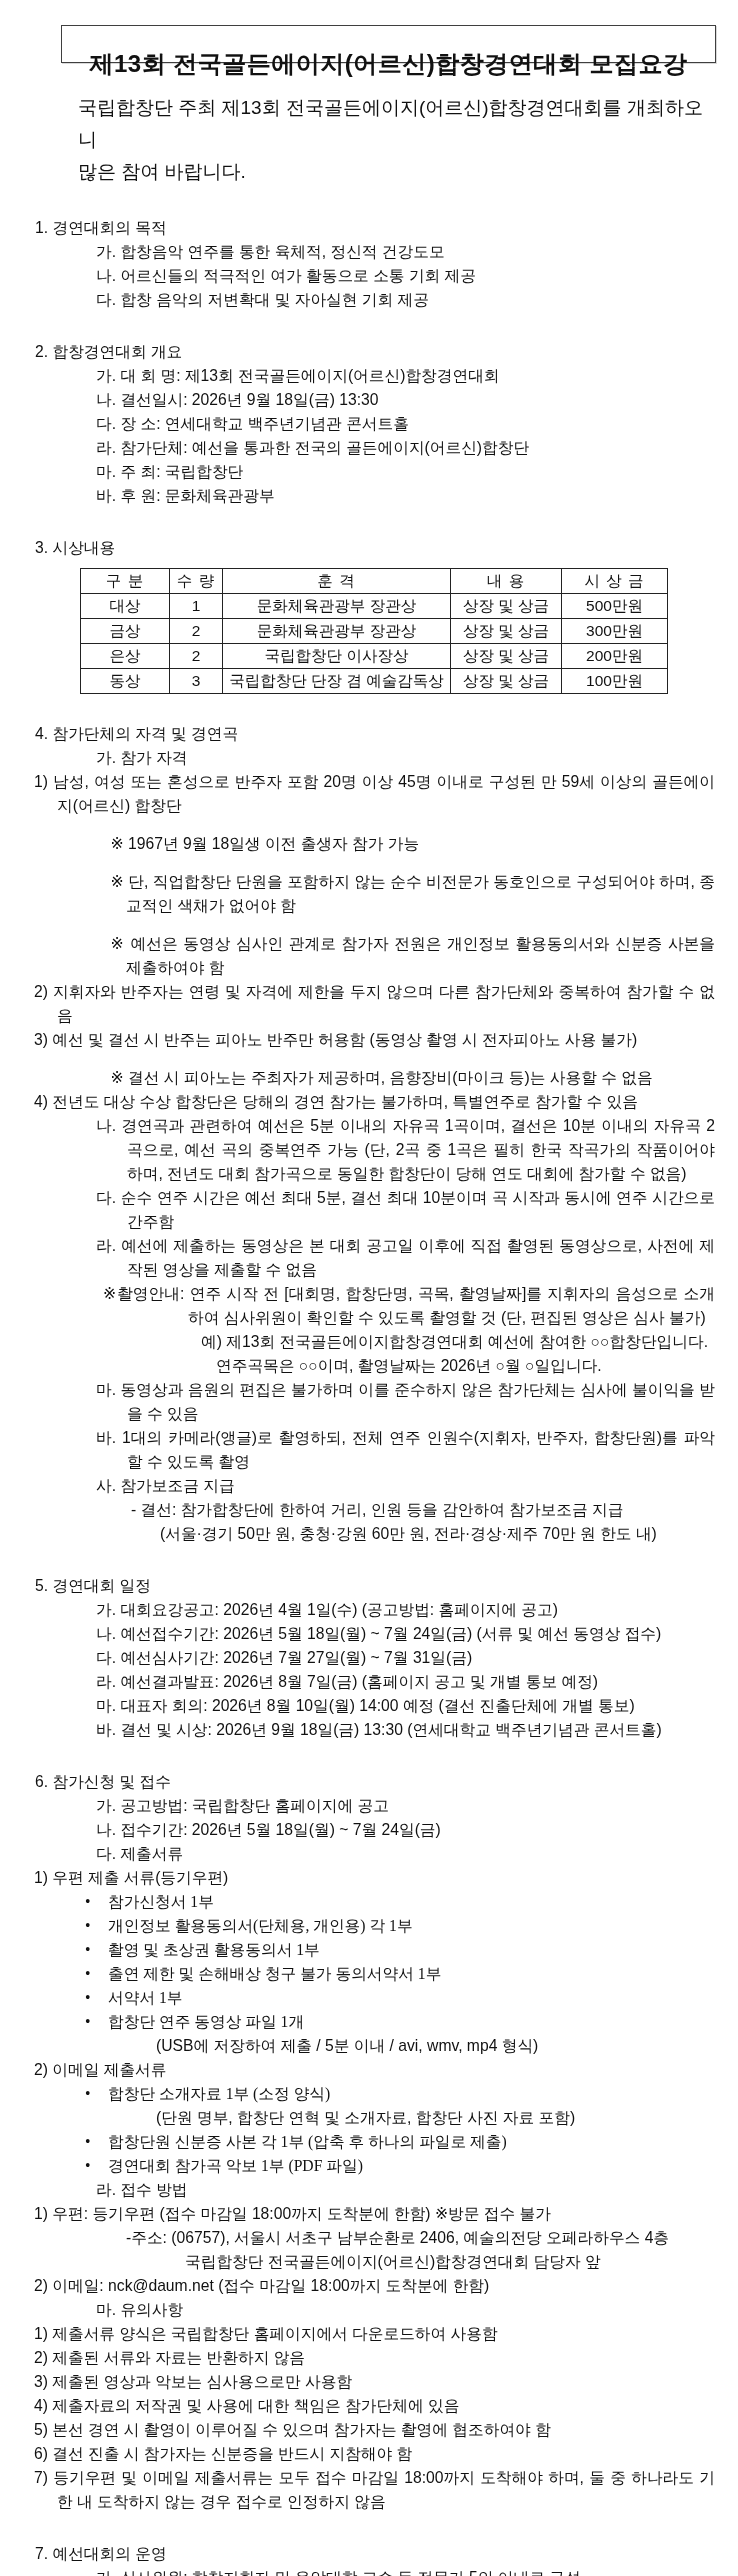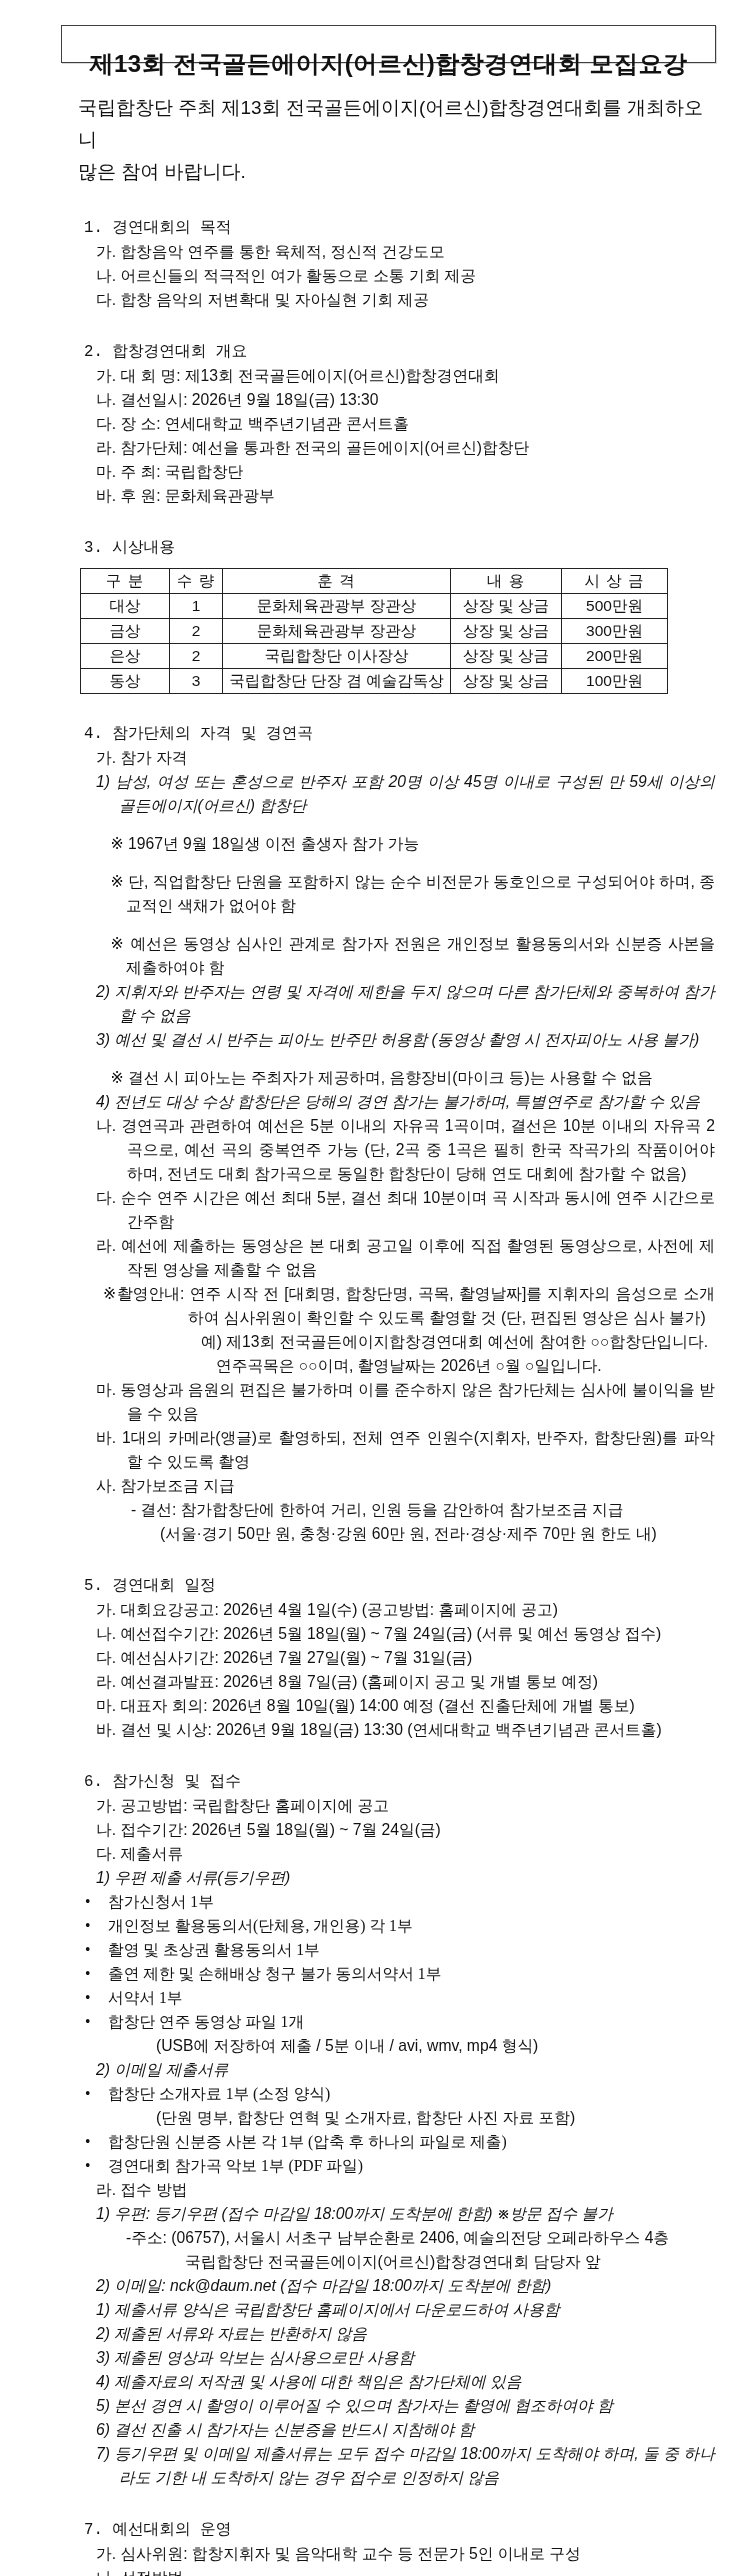--- a/index.html
+++ b/index.html
@@ -10,23 +10,23 @@
   .title-box{
     margin:25px 22px 0 61px;width:655px;height:38px;box-sizing:border-box;
     border:1px solid #3f3f3f;box-shadow:1px 1px 0 #d9d9d9;
     display:flex;align-items:center;justify-content:center;
   }
   .title-text{font-size:24px;font-weight:bold;letter-spacing:0.5px;white-space:nowrap;margin-top:40px;}
   .intro{margin:29px 25px 0 78px;font-size:19px;line-height:32px;}
   .intro-line{min-height:32px;}
   .blocks{margin-top:12.4px;font-size:15.7px;line-height:24px;padding-right:23px;}
   .blocks > div{text-align:justify;}
-  .sec    {margin-top:28px;padding-left:84px;text-align:left !important;font-family:Liberation Mono, monospace;}
+  .sec    {margin-top:28px;padding-left:35px;text-align:left !important;}
   .l2     {padding-left:127px;text-indent:-31px;}
-  .l3     {padding-left:119px;text-indent:-23px;font-style:italic;}
+  .l3     {padding-left:57px;text-indent:-23px;}
   .note   {padding-left:126px;text-indent:-15.5px;margin-top:14px;}
   .bullet {padding-left:108px;text-indent:-23px;text-align:left !important;font-family:Liberation Serif, serif;}
   .bullet::before{content:"\2022";display:inline-block;width:23px;text-indent:0;}
   .paren  {padding-left:156px;text-align:left !important;}
   .paren2 {padding-left:160px;text-align:left !important;}
   .dash   {padding-left:131px;text-align:left !important;}
   .dash2  {padding-left:126px;text-align:left !important;}
   .addr2  {padding-left:185px;text-align:left !important;}
   .shoot  {padding-left:188px;text-indent:-85px;}
   .ex1    {padding-left:201px;text-align:left !important;}
@@ -162,20 +162,21 @@
       <div class="l3">2) 이메일 제출서류</div>
       <div class="bullet">합창단 소개자료 1부 (소정 양식)</div>
       <div class="paren">(단원 명부, 합창단 연혁 및 소개자료, 합창단 사진 자료 포함)</div>
       <div class="bullet">합창단원 신분증 사본 각 1부 (압축 후 하나의 파일로 제출)</div>
       <div class="bullet">경연대회 참가곡 악보 1부 (PDF 파일)</div>
       <div class="l2">라. 접수 방법</div>
       <div class="l3">1) 우편: 등기우편 (접수 마감일 18:00까지 도착분에 한함) ※방문 접수 불가</div>
       <div class="dash2">-주소: (06757), 서울시 서초구 남부순환로 2406, 예술의전당 오페라하우스 4층</div>
       <div class="addr2">국립합창단 전국골든에이지(어르신)합창경연대회 담당자 앞</div>
       <div class="l3">2) 이메일: nck@daum.net (접수 마감일 18:00까지 도착분에 한함)</div>
+      <div class="l2">마. 유의사항</div>
       <div class="l3">1) 제출서류 양식은 국립합창단 홈페이지에서 다운로드하여 사용함</div>
       <div class="l3">2) 제출된 서류와 자료는 반환하지 않음</div>
       <div class="l3">3) 제출된 영상과 악보는 심사용으로만 사용함</div>
       <div class="l3">4) 제출자료의 저작권 및 사용에 대한 책임은 참가단체에 있음</div>
       <div class="l3">5) 본선 경연 시 촬영이 이루어질 수 있으며 참가자는 촬영에 협조하여야 함</div>
       <div class="l3">6) 결선 진출 시 참가자는 신분증을 반드시 지참해야 함</div>
       <div class="l3">7) 등기우편 및 이메일 제출서류는 모두 접수 마감일 18:00까지 도착해야 하며, 둘 중 하나라도 기한 내 도착하지 않는 경우 접수로 인정하지 않음</div>
       <div class="sec">7. 예선대회의 운영</div>
       <div class="l2">가. 심사위원: 합창지휘자 및 음악대학 교수 등 전문가 5인 이내로 구성</div>
       <div class="l2">나. 선정방법</div>

